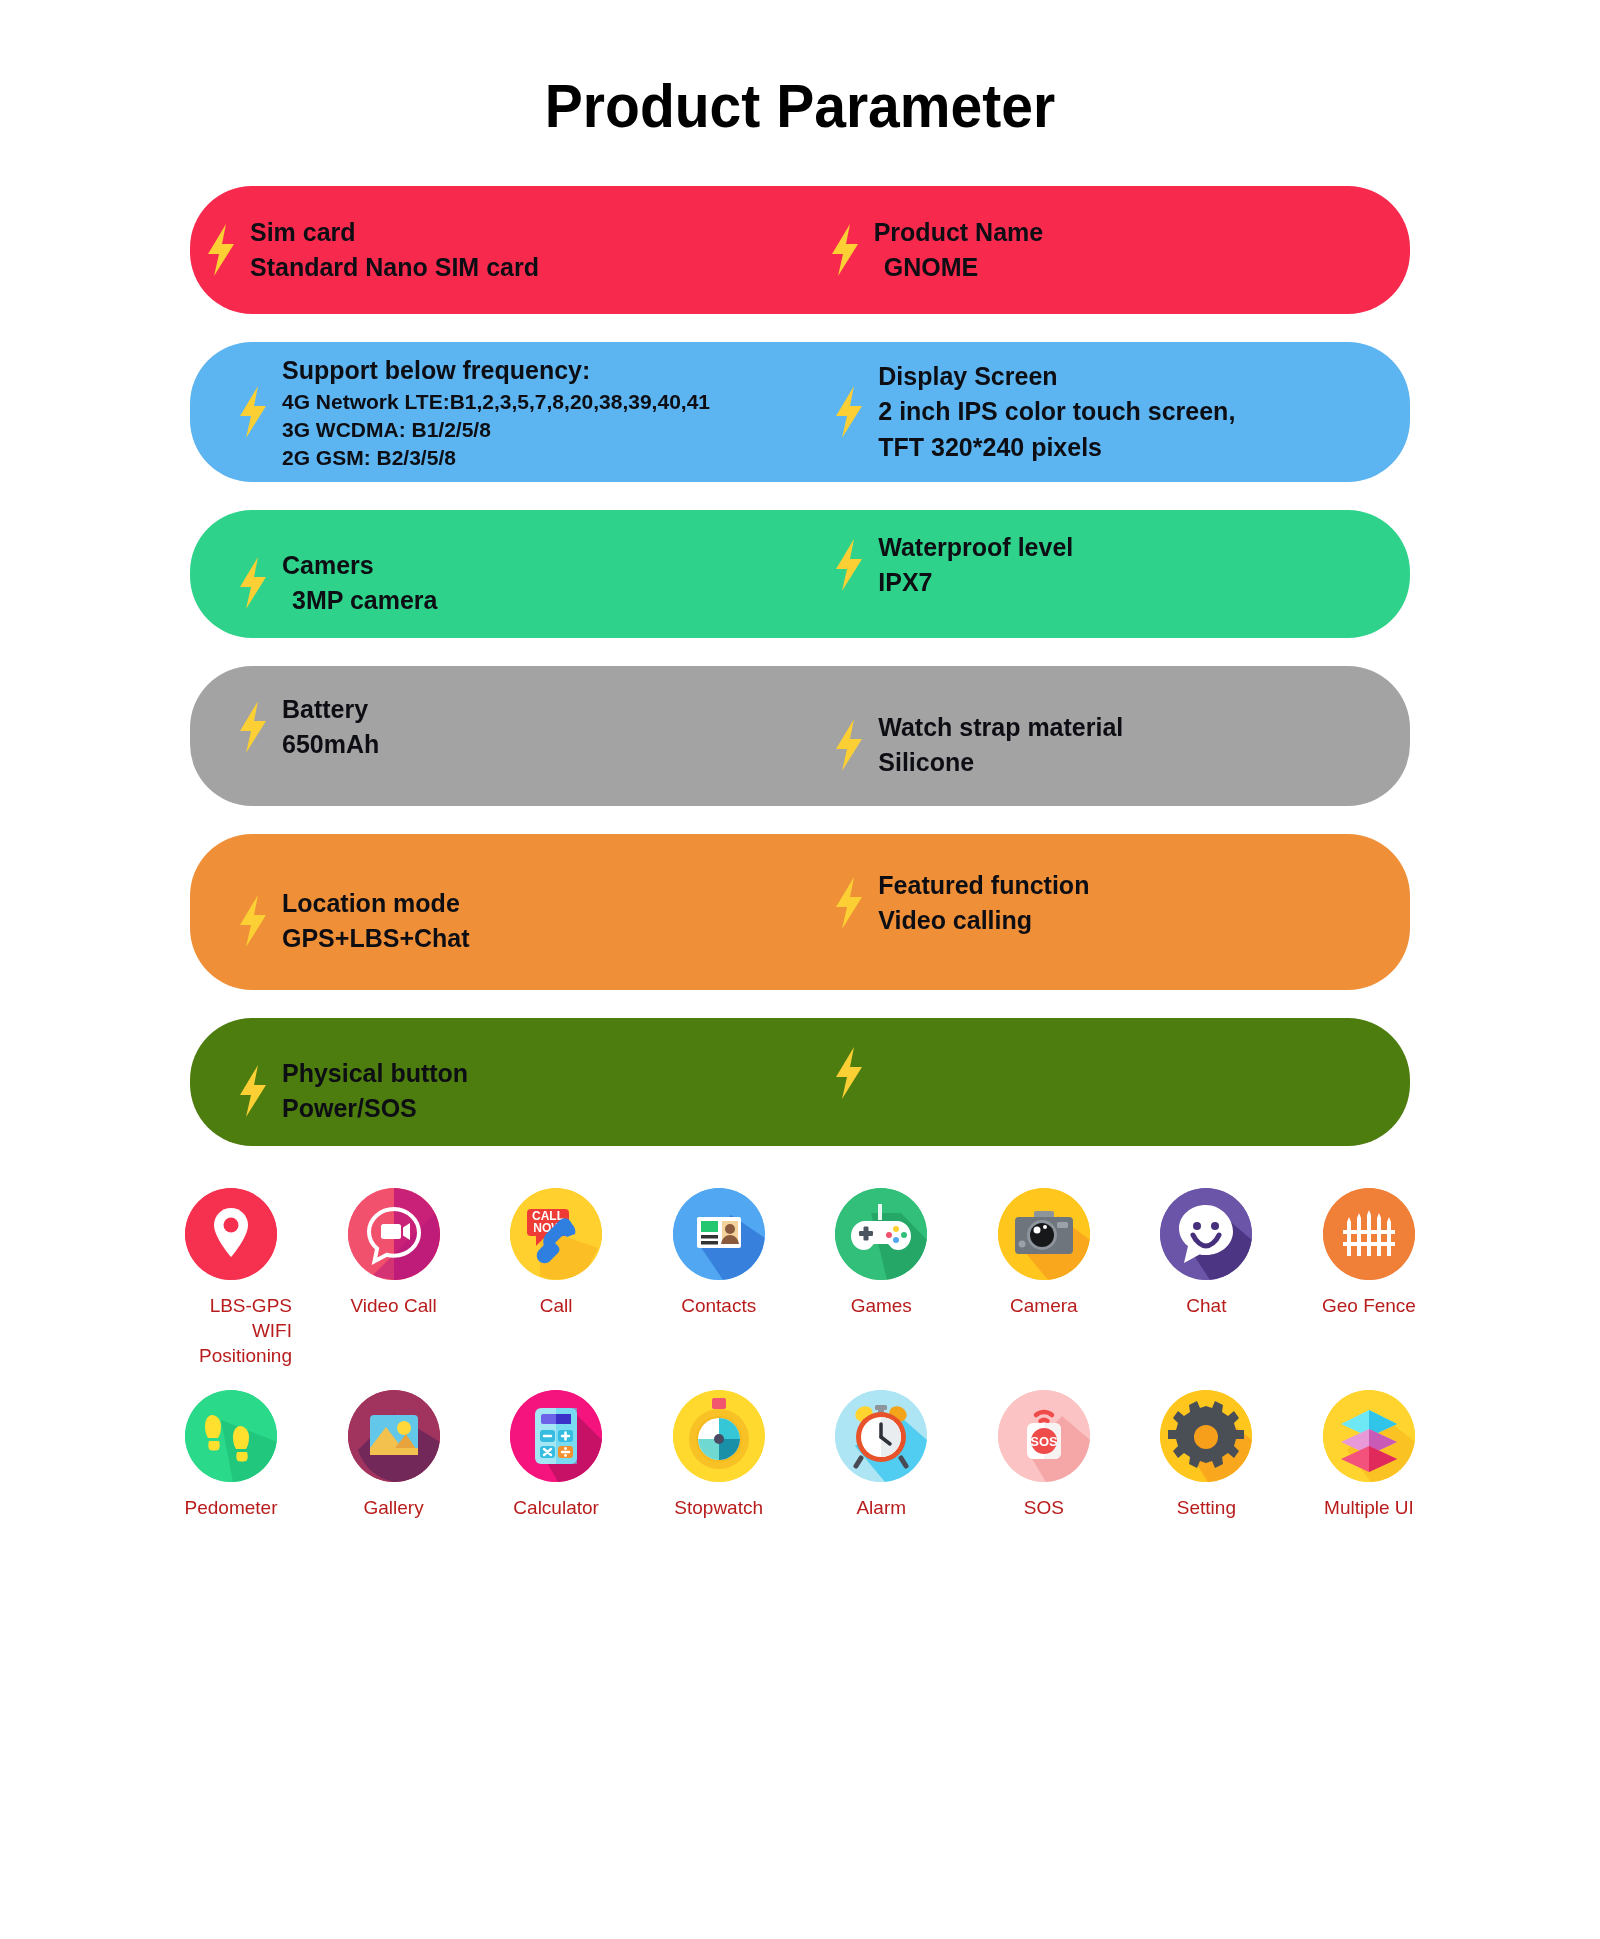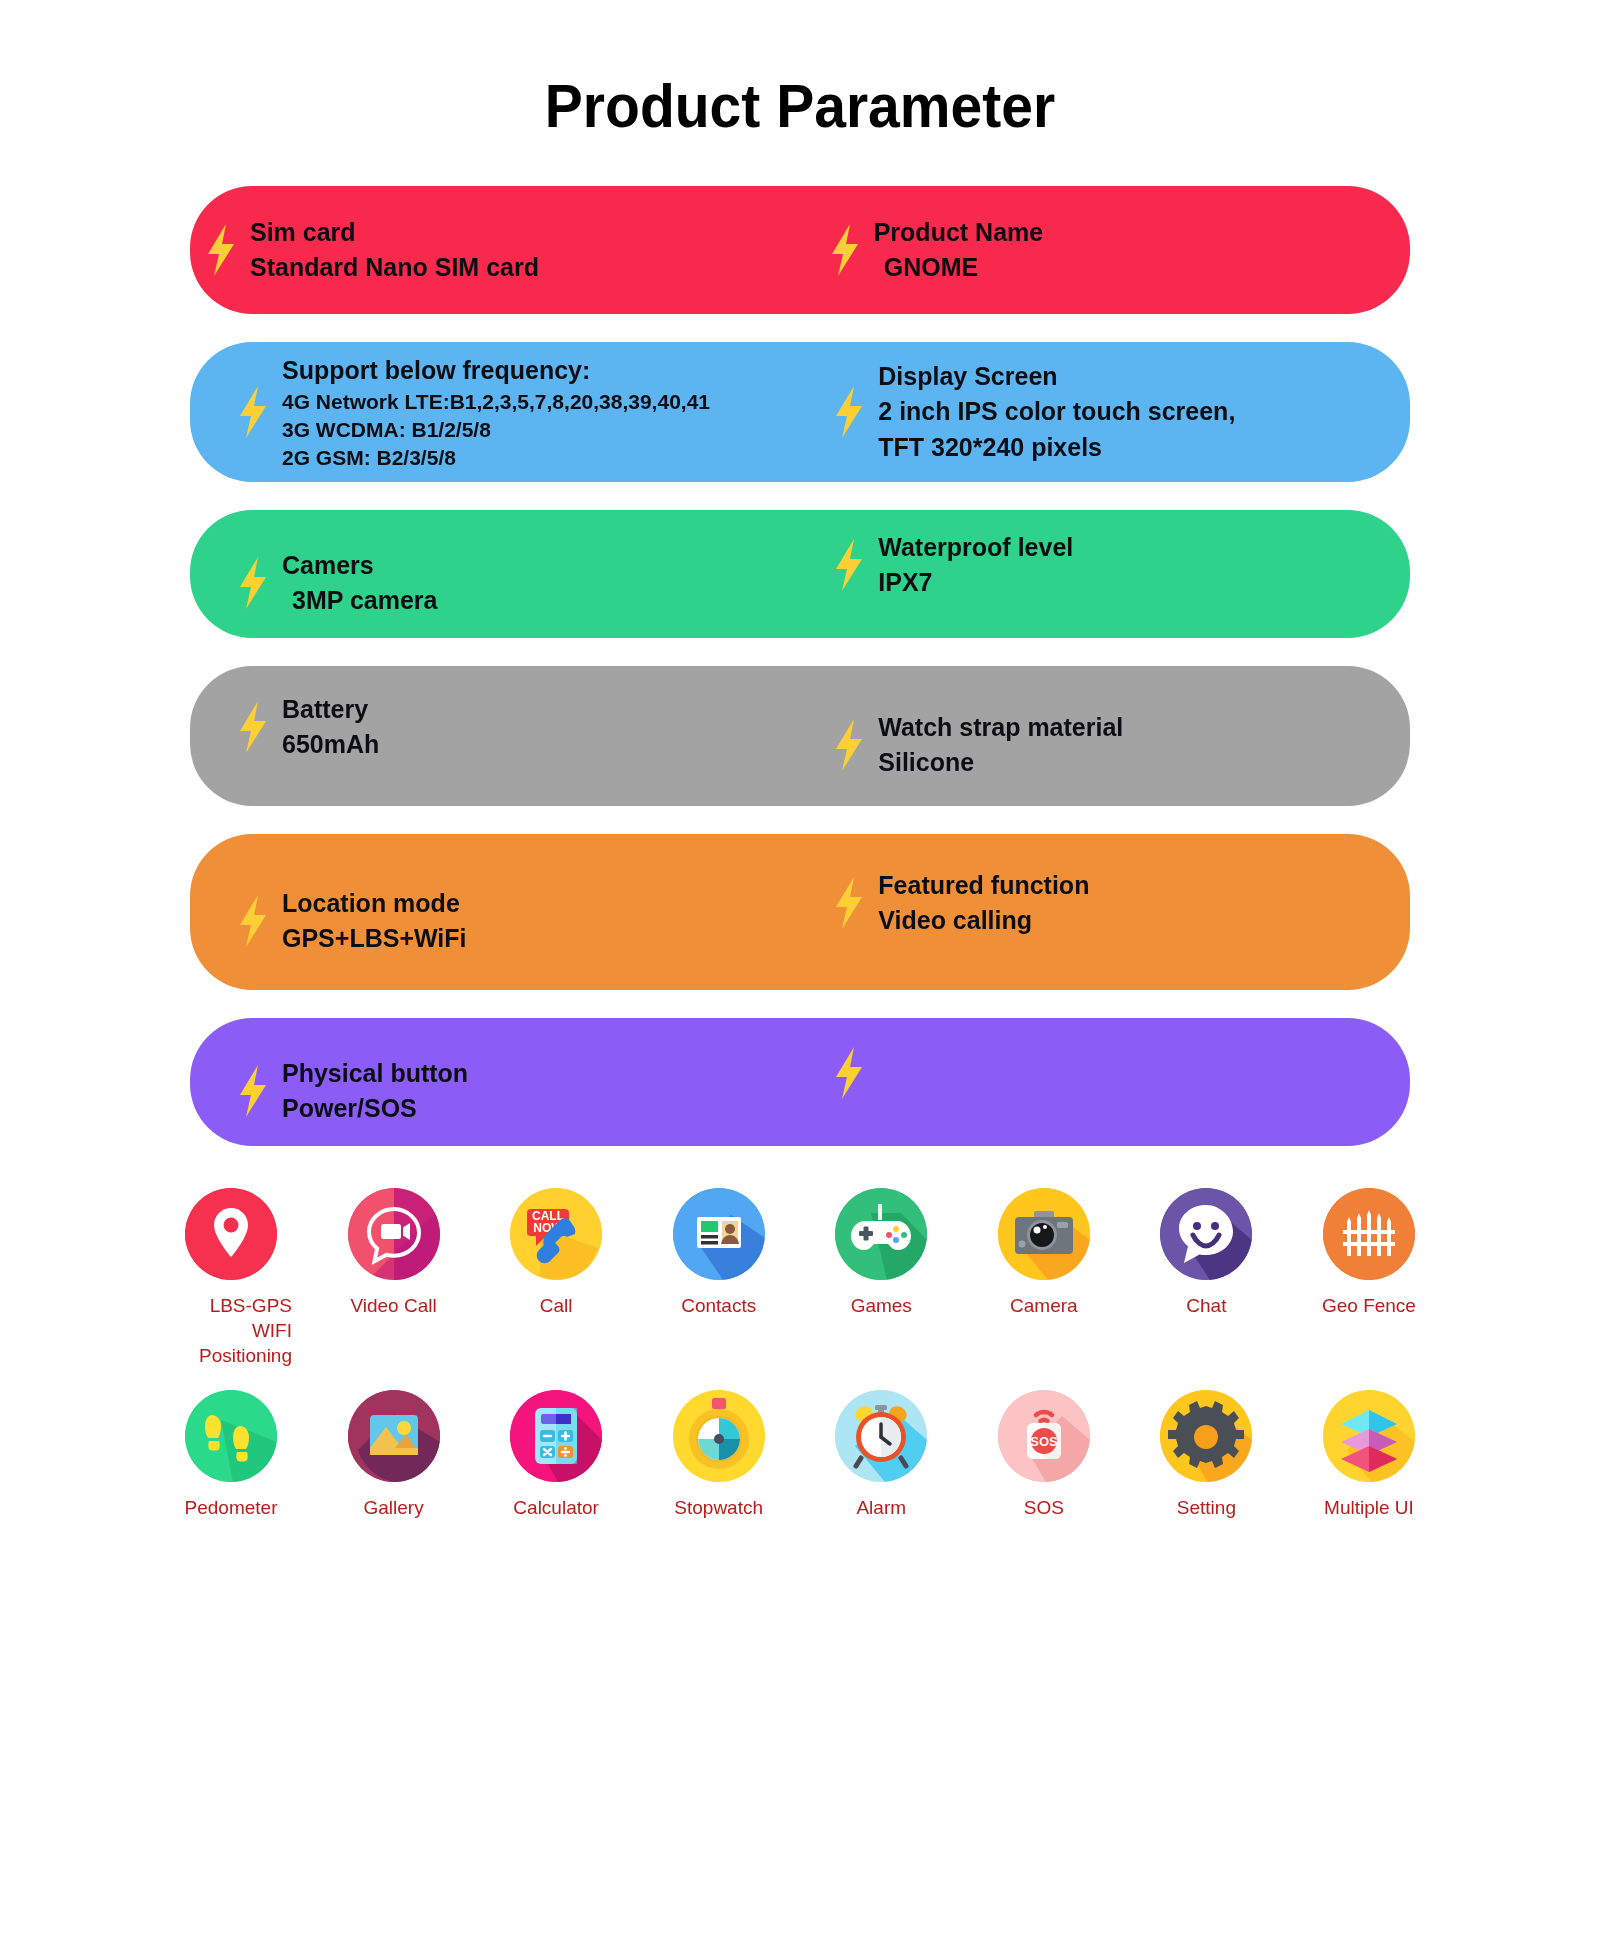--- a/index.html
+++ b/index.html
@@ -202,35 +202,35 @@
       </div>
     </div>
 
     <div class="spec-row" style="height: 156px; background: rgb(239, 144, 56);">
       <div class="cell left down">
         <svg class="bolt" viewBox="0 0 34 52">
             <polygon points="22,0 4,30 15,30 10,52 30,20 18,20" fill="#fcd034"></polygon>
           </svg>
         <div class="texts">
           <div class="lbl">Location mode</div>
-          <div class="val">GPS+LBS+WiFi</div>
+          <div class="val">GPS+LBS+Chat</div>
         </div>
       </div>
       <div class="cell right up">
         <svg class="bolt" viewBox="0 0 34 52">
             <polygon points="22,0 4,30 15,30 10,52 30,20 18,20" fill="#fcd034"></polygon>
           </svg>
         <div class="texts">
           <div class="lbl">Featured function</div>
           <div class="val">Video calling</div>
         </div>
       </div>
     </div>
 
-    <div class="spec-row" style="height: 128px; background: #8b5cf6;">
+    <div class="spec-row" style="height: 128px; background: #4d7c0f;">
       <div class="cell left down">
         <svg class="bolt" viewBox="0 0 34 52">
             <polygon points="22,0 4,30 15,30 10,52 30,20 18,20" fill="#fcd034"></polygon>
           </svg>
         <div class="texts">
           <div class="lbl">Physical button</div>
           <div class="val">Power/SOS</div>
         </div>
       </div>
       <div class="cell right up">

